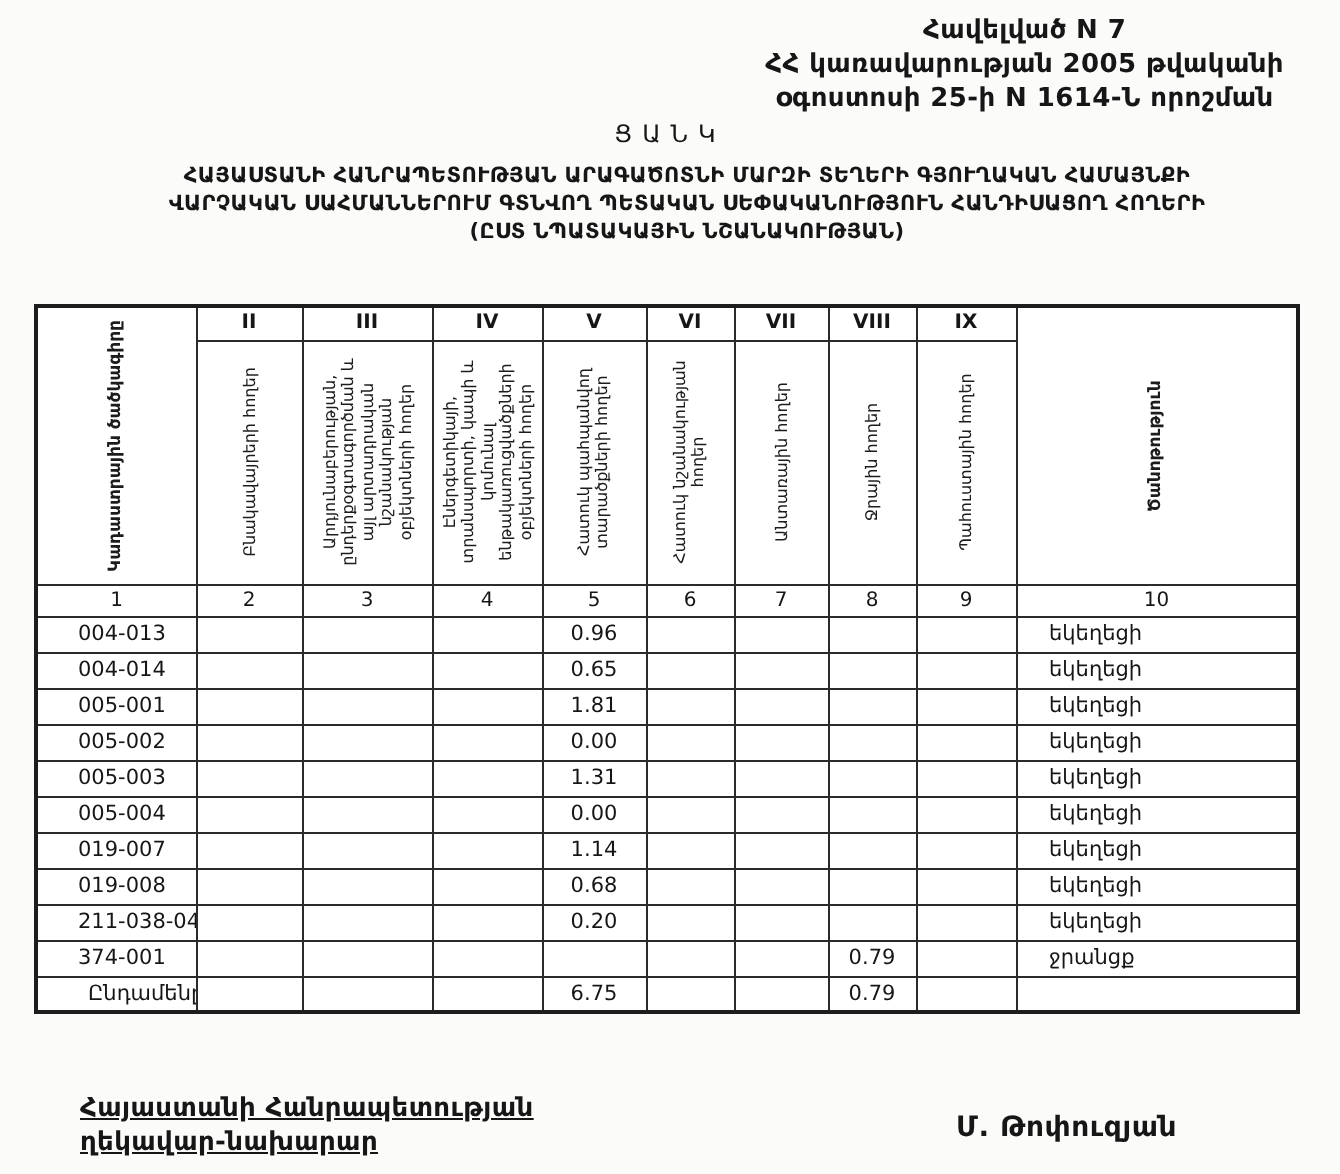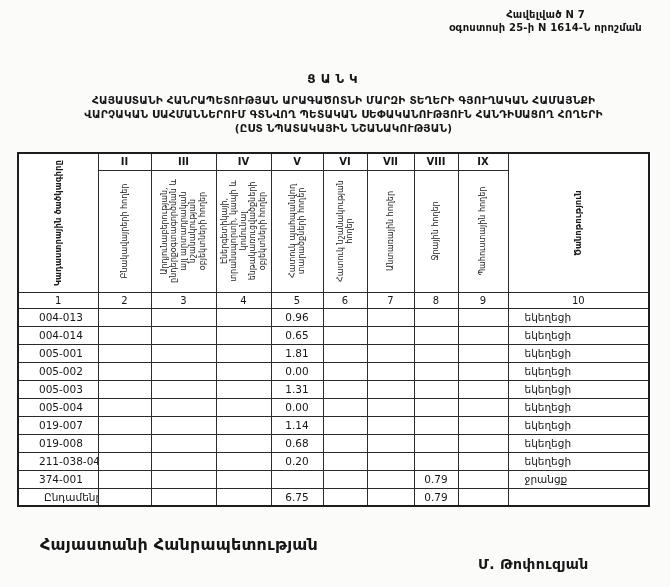--- a/index.html
+++ b/index.html
@@ -10,39 +10,38 @@
     color: #161616;
     font-family: "DejaVu Sans", sans-serif;
     overflow: hidden;
   }
   
   .appendix {
     position: absolute;
     top: 8px;
     right: 28px;
     text-align: center;
-    font-size: 10px;
+    font-size: 13px;
     font-weight: bold;
     line-height: 1.3;
     letter-spacing: 0.2px;
   }
   
   .doc-title {
     position: absolute;
     top: 60px;
     left: 0;
     width: 670px;
     text-align: center;
   }
   .doc-title .cank {
     font-size: 12px;
-    font-weight: bold;
+    font-weight: normal;
     letter-spacing: 5px;
     margin-bottom: 8px;
-    margin-top: 12px;
   }
   .doc-title .tline {
     font-size: 10.5px;
     font-weight: bold;
     line-height: 1.32;
     letter-spacing: 0.2px;
     padding-left: 17px;
   }
   
   table.land {
@@ -79,41 +78,43 @@
   .rot-wrap.tall .rot-text { width: 132px; font-size: 8.5px; }
   tr.num-row td { height: 16px; font-size: 10px; text-align: center; }
   tbody.data tr td { height: 18px; font-size: 10.5px; }
   td.code { text-align: left; padding-left: 20px; }
   td.val { text-align: center; }
   td.note { text-align: left; padding-left: 16px; }
   tr.total td.code { padding-left: 25px; }
   
   .footer-left {
     position: absolute;
-    top: 534px;
+    top: 546px;
     left: 40px;
-    font-size: 16px;
+    font-size: 13px;
     font-weight: bold;
     line-height: 1.33;
     letter-spacing: 0.2px;
+    text-decoration: underline;
   }
   .signature {
     position: absolute;
     top: 556px;
     left: 478px;
     font-size: 14px;
     font-weight: bold;
     letter-spacing: 0.3px;
   }
 </style>
 </head>
 <body>
 
 <div class="appendix">
   <div>Հավելված N 7</div>
+  <div>ՀՀ կառավարության 2005 թվականի</div>
   <div>օգոստոսի 25-ի N 1614-Ն որոշման</div>
 </div>
 
 <div class="doc-title">
   <div class="cank">ՑԱՆԿ</div>
   <div class="tline">ՀԱՅԱՍՏԱՆԻ ՀԱՆՐԱՊԵՏՈՒԹՅԱՆ ԱՐԱԳԱԾՈՏՆԻ ՄԱՐԶԻ ՏԵՂԵՐԻ ԳՅՈՒՂԱԿԱՆ ՀԱՄԱՅՆՔԻ</div>
   <div class="tline">ՎԱՐՉԱԿԱՆ ՍԱՀՄԱՆՆԵՐՈՒՄ ԳՏՆՎՈՂ ՊԵՏԱԿԱՆ ՍԵՓԱԿԱՆՈՒԹՅՈՒՆ ՀԱՆԴԻՍԱՑՈՂ ՀՈՂԵՐԻ</div>
   <div class="tline">(ԸՍՏ ՆՊԱՏԱԿԱՅԻՆ ՆՇԱՆԱԿՈՒԹՅԱՆ)</div>
 </div>
 
@@ -337,14 +338,15 @@
         <td class="val"></td>
         <td class="val">0.79</td>
         <td class="val"></td>
         <td class="note"></td>
       </tr>
     </tbody>
 </table>
 
 <div class="footer-left">
   <div>Հայաստանի Հանրապետության</div>
+  <div>ղեկավար-նախարար</div>
 </div>
 <div class="signature">Մ. Թոփուզյան</div>
 
 </body></html>

